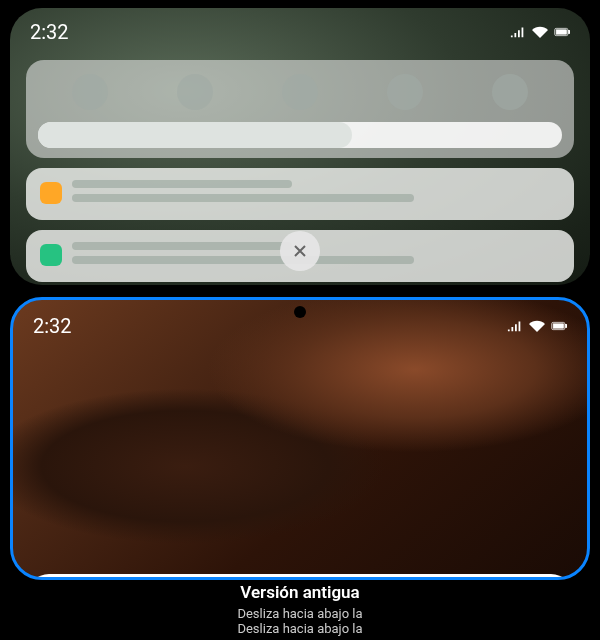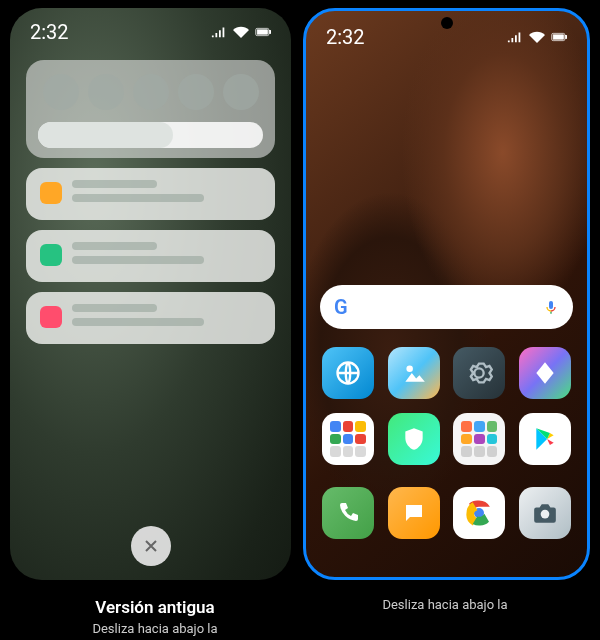--- a/index.html
+++ b/index.html
@@ -9,20 +9,21 @@
     background: #000;
     font-family: -apple-system, BlinkMacSystemFont, "Segoe UI", Roboto, sans-serif;
     overflow: hidden;
     position: relative;
   }
   .comparison {
     display: flex;
     gap: 12px;
     padding: 8px 10px 0 10px;
     height: 580px;
+    flex-direction: column;
   }
   .phone {
     flex: 1;
     border-radius: 32px;
     overflow: hidden;
     position: relative;
     background: #1a1a1a;
   }
   .phone.old {
     background: radial-gradient(120% 120% at 30% 30%, #5a6b58 0%, #2f3b2e 40%, #1a2219 70%, #0d120c 100%);
@@ -143,20 +144,21 @@
   .app-icon.sms { background: linear-gradient(135deg,#ffb74d,#ff9800); }
   .app-icon.chrome { background: #fff; }
   .app-icon.camera { background: linear-gradient(135deg,#eceff1,#b0bec5); }
 
   .captions {
     display:flex;
     position:absolute;
     bottom: 4px;
     left:0; right:0;
     padding: 0 10px;
+    flex-direction: column;
   }
   .caption { flex:1; text-align:center; }
   .caption h3 { font-size: 17px; font-weight: 600; margin-bottom: 4px; }
   .caption.old h3 { color: #fff; }
   .caption.new h3 { color: #2196f3; }
   .caption p { font-size: 13px; color: #ccc; }
   .play-svg { width:26px; height:26px; }
 </style>
 </head>
 <body>

